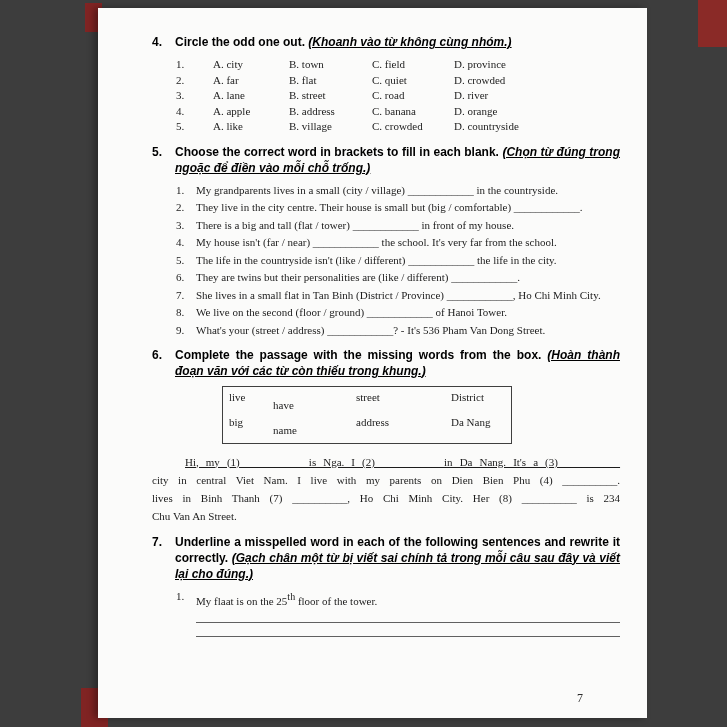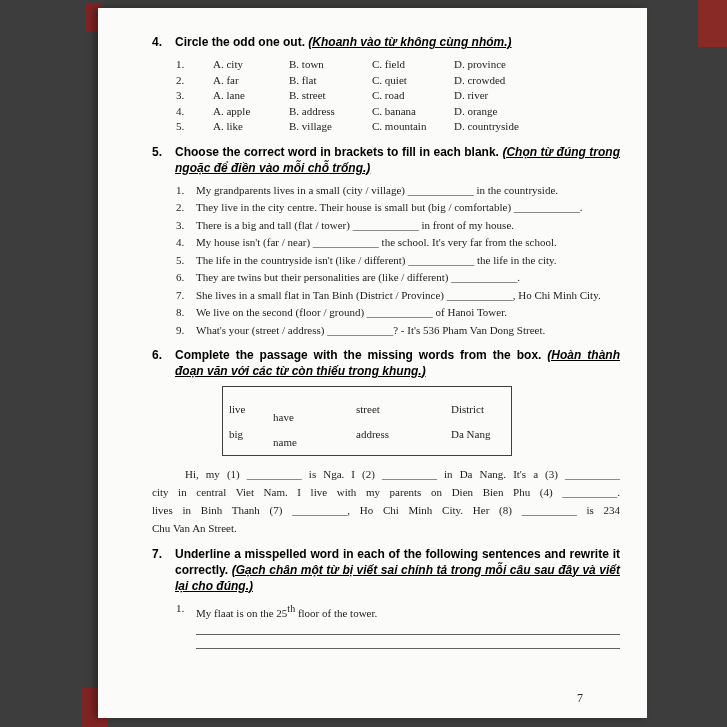--- a/index.html
+++ b/index.html
@@ -56,33 +56,33 @@
   .item { display:flex; margin-bottom:2.5px; }
   .item .it-num { width:20px; flex:none; line-height:15px; }
   .item .it-text { flex:1; text-align:justify; line-height:15px; }
   sup { font-size:10px; vertical-align:super; }
 
   
   .word-box {
     border:1px solid #3f3f3f;
     width:290px;
     margin:2px 0 9px 70px;
-    padding:14px 0 4px 6px;
+    padding:2px 0 4px 6px;
     font-size:11px;
   }
   .wb-row { display:flex; line-height:17px; }
   .wb-c1 { width:44px; flex:none; }
   .wb-c2 { width:83px; flex:none;margin-top:8px; }
   .wb-c3 { width:95px; flex:none; }
   .wb-c4 { flex:1; }
 
   
   .passage { font-size:11px; }
   .p-line { line-height:18px; text-align:justify; text-align-last:justify; }
-  .p-first { text-indent:33px; }
+  .p-first { text-indent:33px;text-decoration:underline; }
   .p-last { text-align-last:left; }
 
   
   .answer-line {
     margin-left:44px;
     width:424px;
     height:12px;
     border-bottom:1px solid #606060;
     margin-bottom:2px;
   }
@@ -135,21 +135,21 @@
           <span class="it-num">4.</span>
           <span class="col-a">A. apple</span>
           <span class="col-b">B. address</span>
           <span class="col-c">C. banana</span>
           <span class="col-d">D. orange</span>
         </div>
         <div class="ex4-row">
           <span class="it-num">5.</span>
           <span class="col-a">A. like</span>
           <span class="col-b">B. village</span>
-          <span class="col-c">C. mountain</span>
+          <span class="col-c">C. crowded</span>
           <span class="col-d">D. countryside</span>
         </div>
       </div>
     </section>
 
     <section class="exercise">
       <div class="ex-head">
         <span class="ex-num">5.</span>
         <div class="ex-title"><span class="en">Choose the correct word in brackets to fill in each blank.</span> <span class="vi">(Chọn từ đúng trong ngoặc để điền vào mỗi chỗ trống.)</span></div>
       </div>

